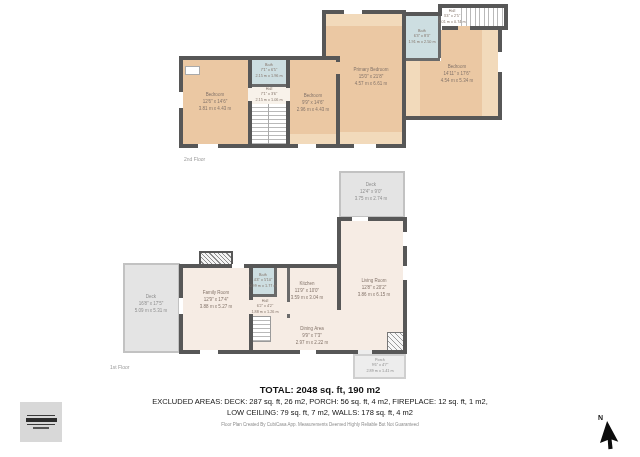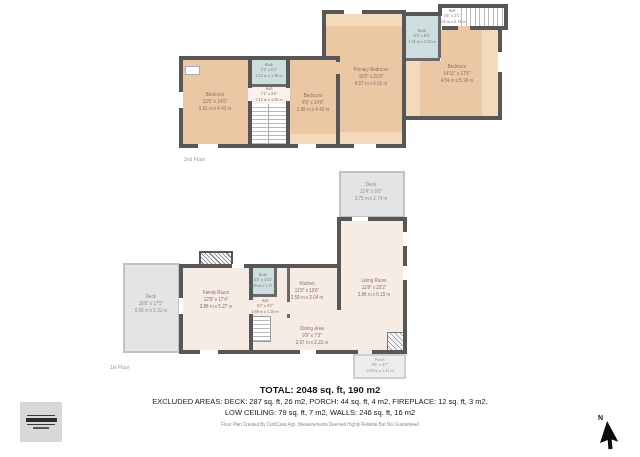--- a/index.html
+++ b/index.html
@@ -215,22 +215,22 @@
   </div>
   <div class="rl gray tiny" style="left:380px;top:366px;">
     <div>Porch</div>
     <div>9'6" x 4'7"</div>
     <div>2.89 m x 1.41 m</div>
   </div>
   <div class="floor-tag" style="left:110px;top:364px;">1st Floor</div>
 
   <div id="summary">
     <div class="t">TOTAL: 2048 sq. ft, 190 m2</div>
-    <div class="l">EXCLUDED AREAS: DECK: 287 sq. ft, 26 m2, PORCH: 44 sq. ft, 4 m2, FIREPLACE: 12 sq. ft, 3 m2,</div>
-    <div class="l">LOW CEILING: 79 sq. ft, 7 m2, WALLS: 246 sq. ft, 16 m2</div>
+    <div class="l">EXCLUDED AREAS: DECK: 287 sq. ft, 26 m2, PORCH: 56 sq. ft, 4 m2, FIREPLACE: 12 sq. ft, 1 m2,</div>
+    <div class="l">LOW CEILING: 79 sq. ft, 7 m2, WALLS: 178 sq. ft, 4 m2</div>
     <div class="f">Floor Plan Created By CubiCasa App. Measurements Deemed Highly Reliable But Not Guaranteed</div>
   </div>
 
   <div id="logo">
     <div class="bar1"></div>
     <div class="bar2"></div>
     <div class="bar3"></div>
     <div class="bar4"></div>
   </div>
 

